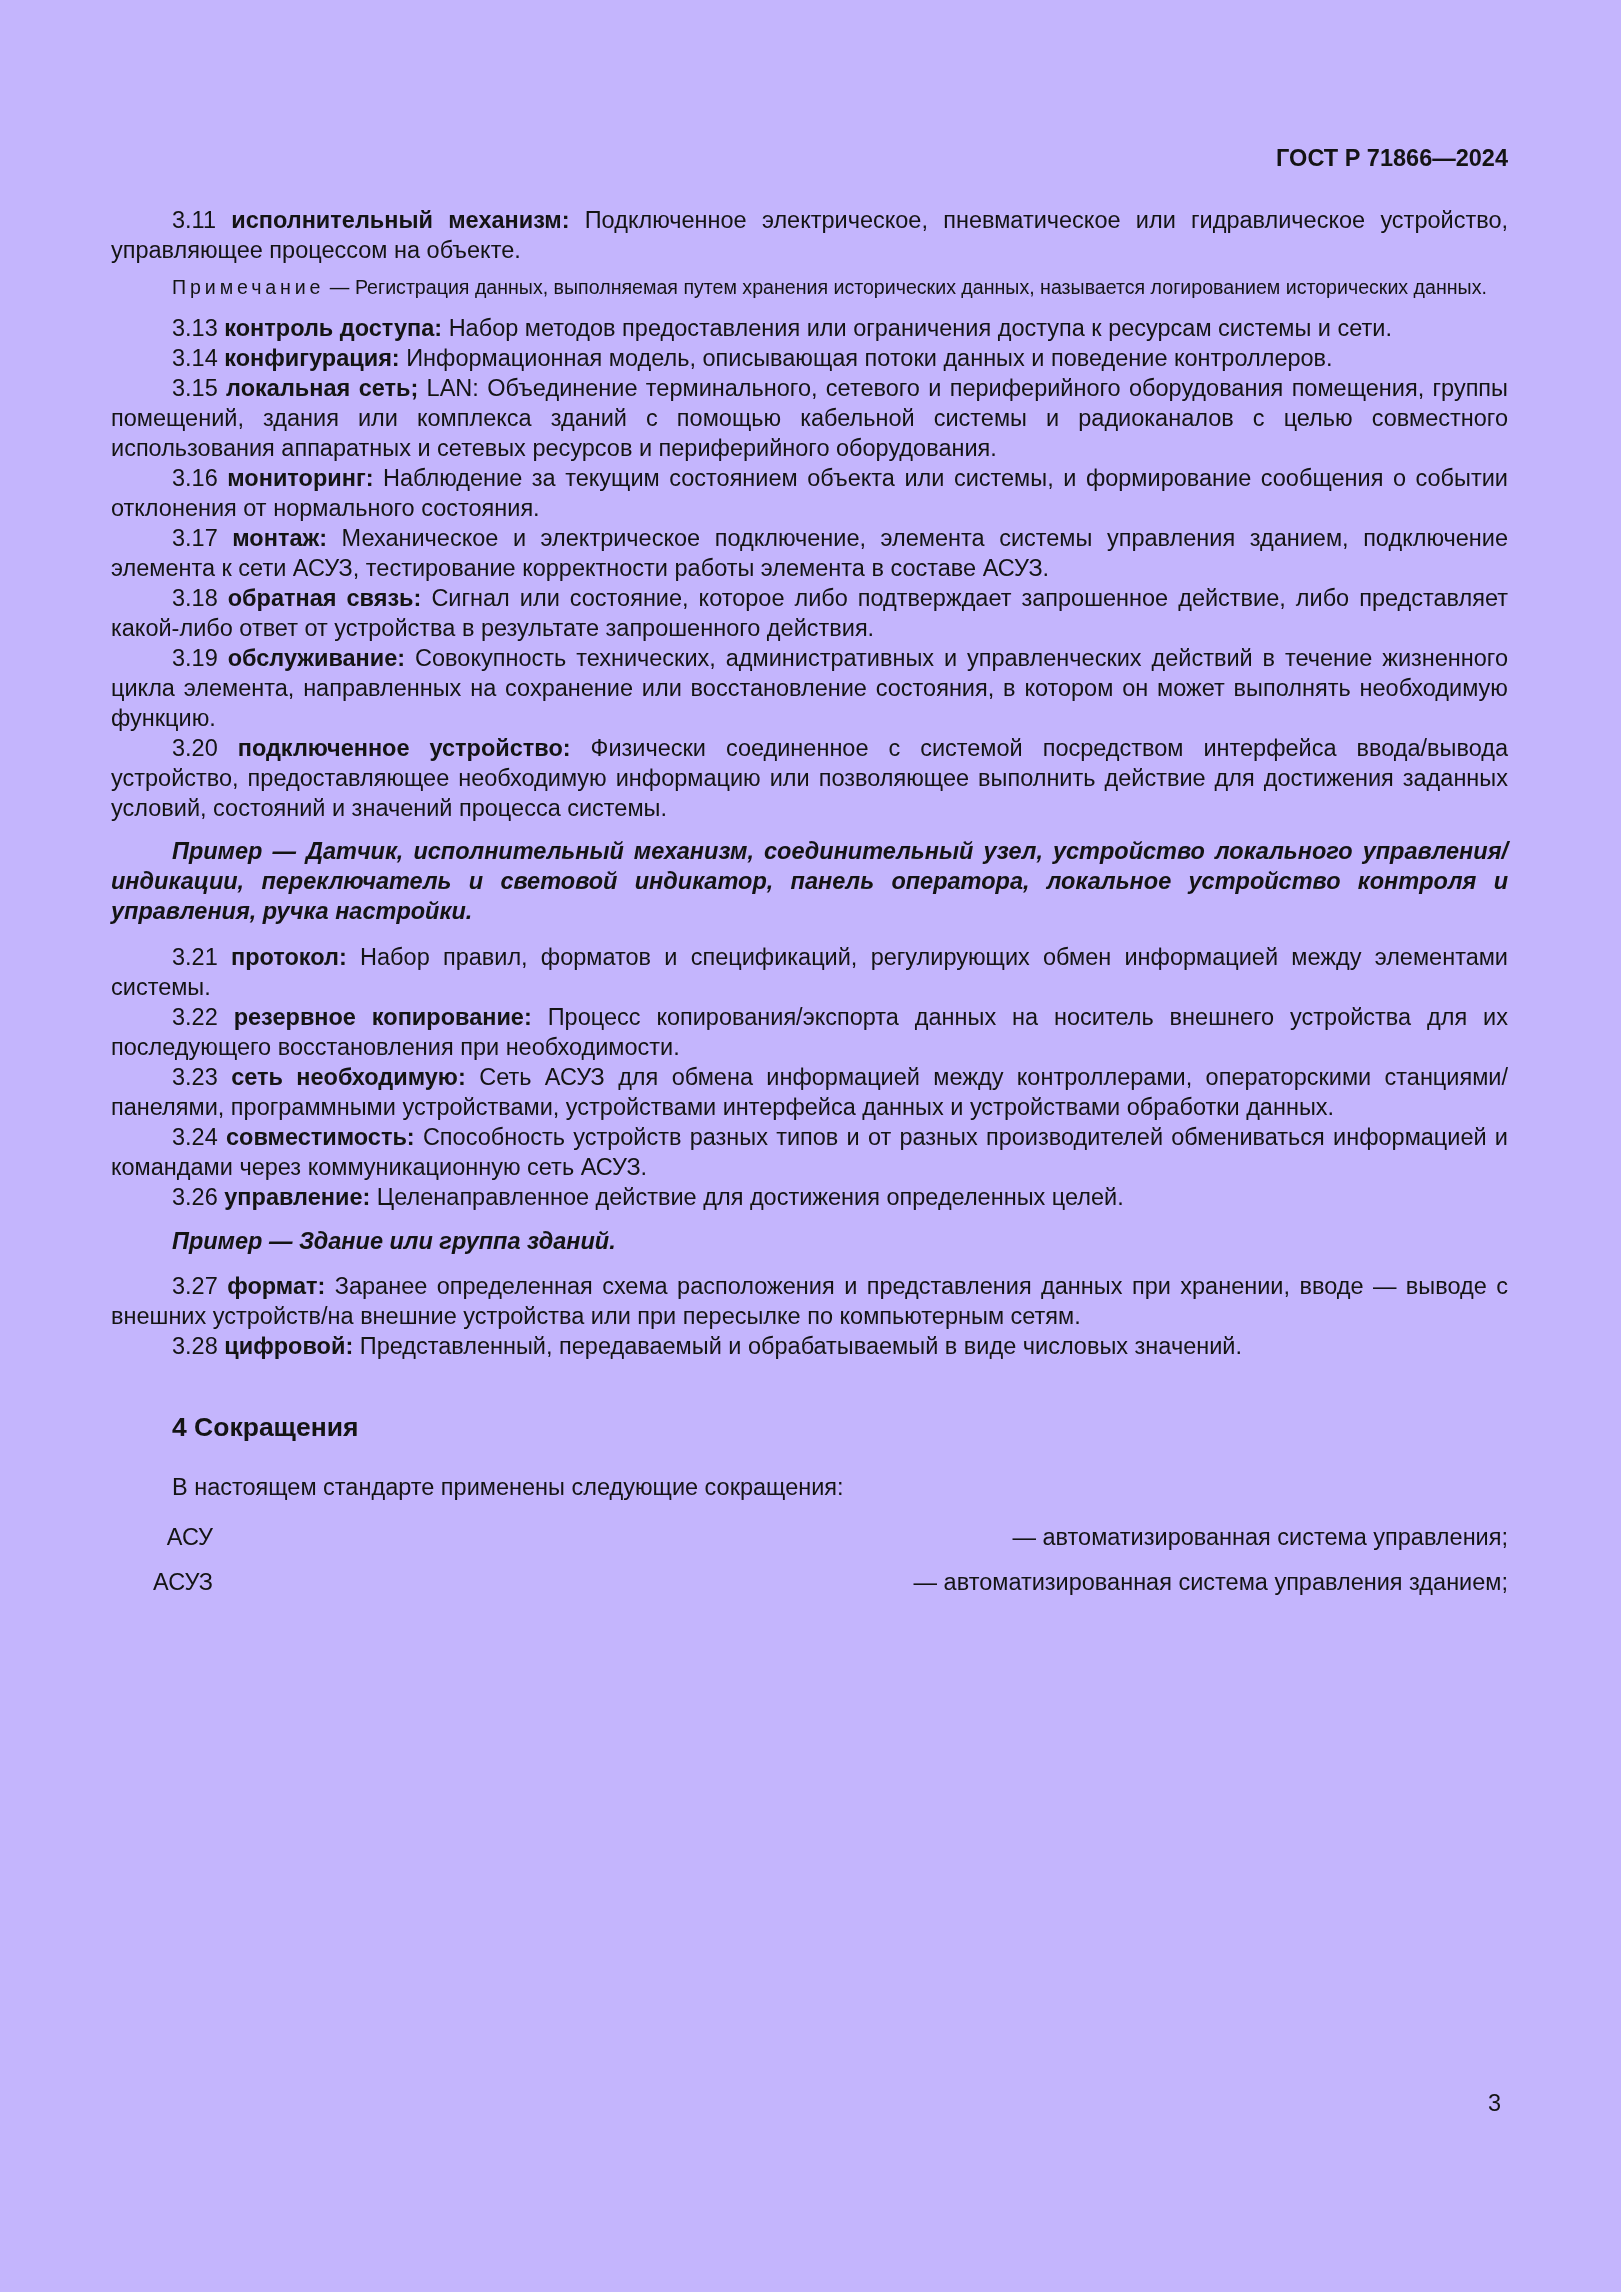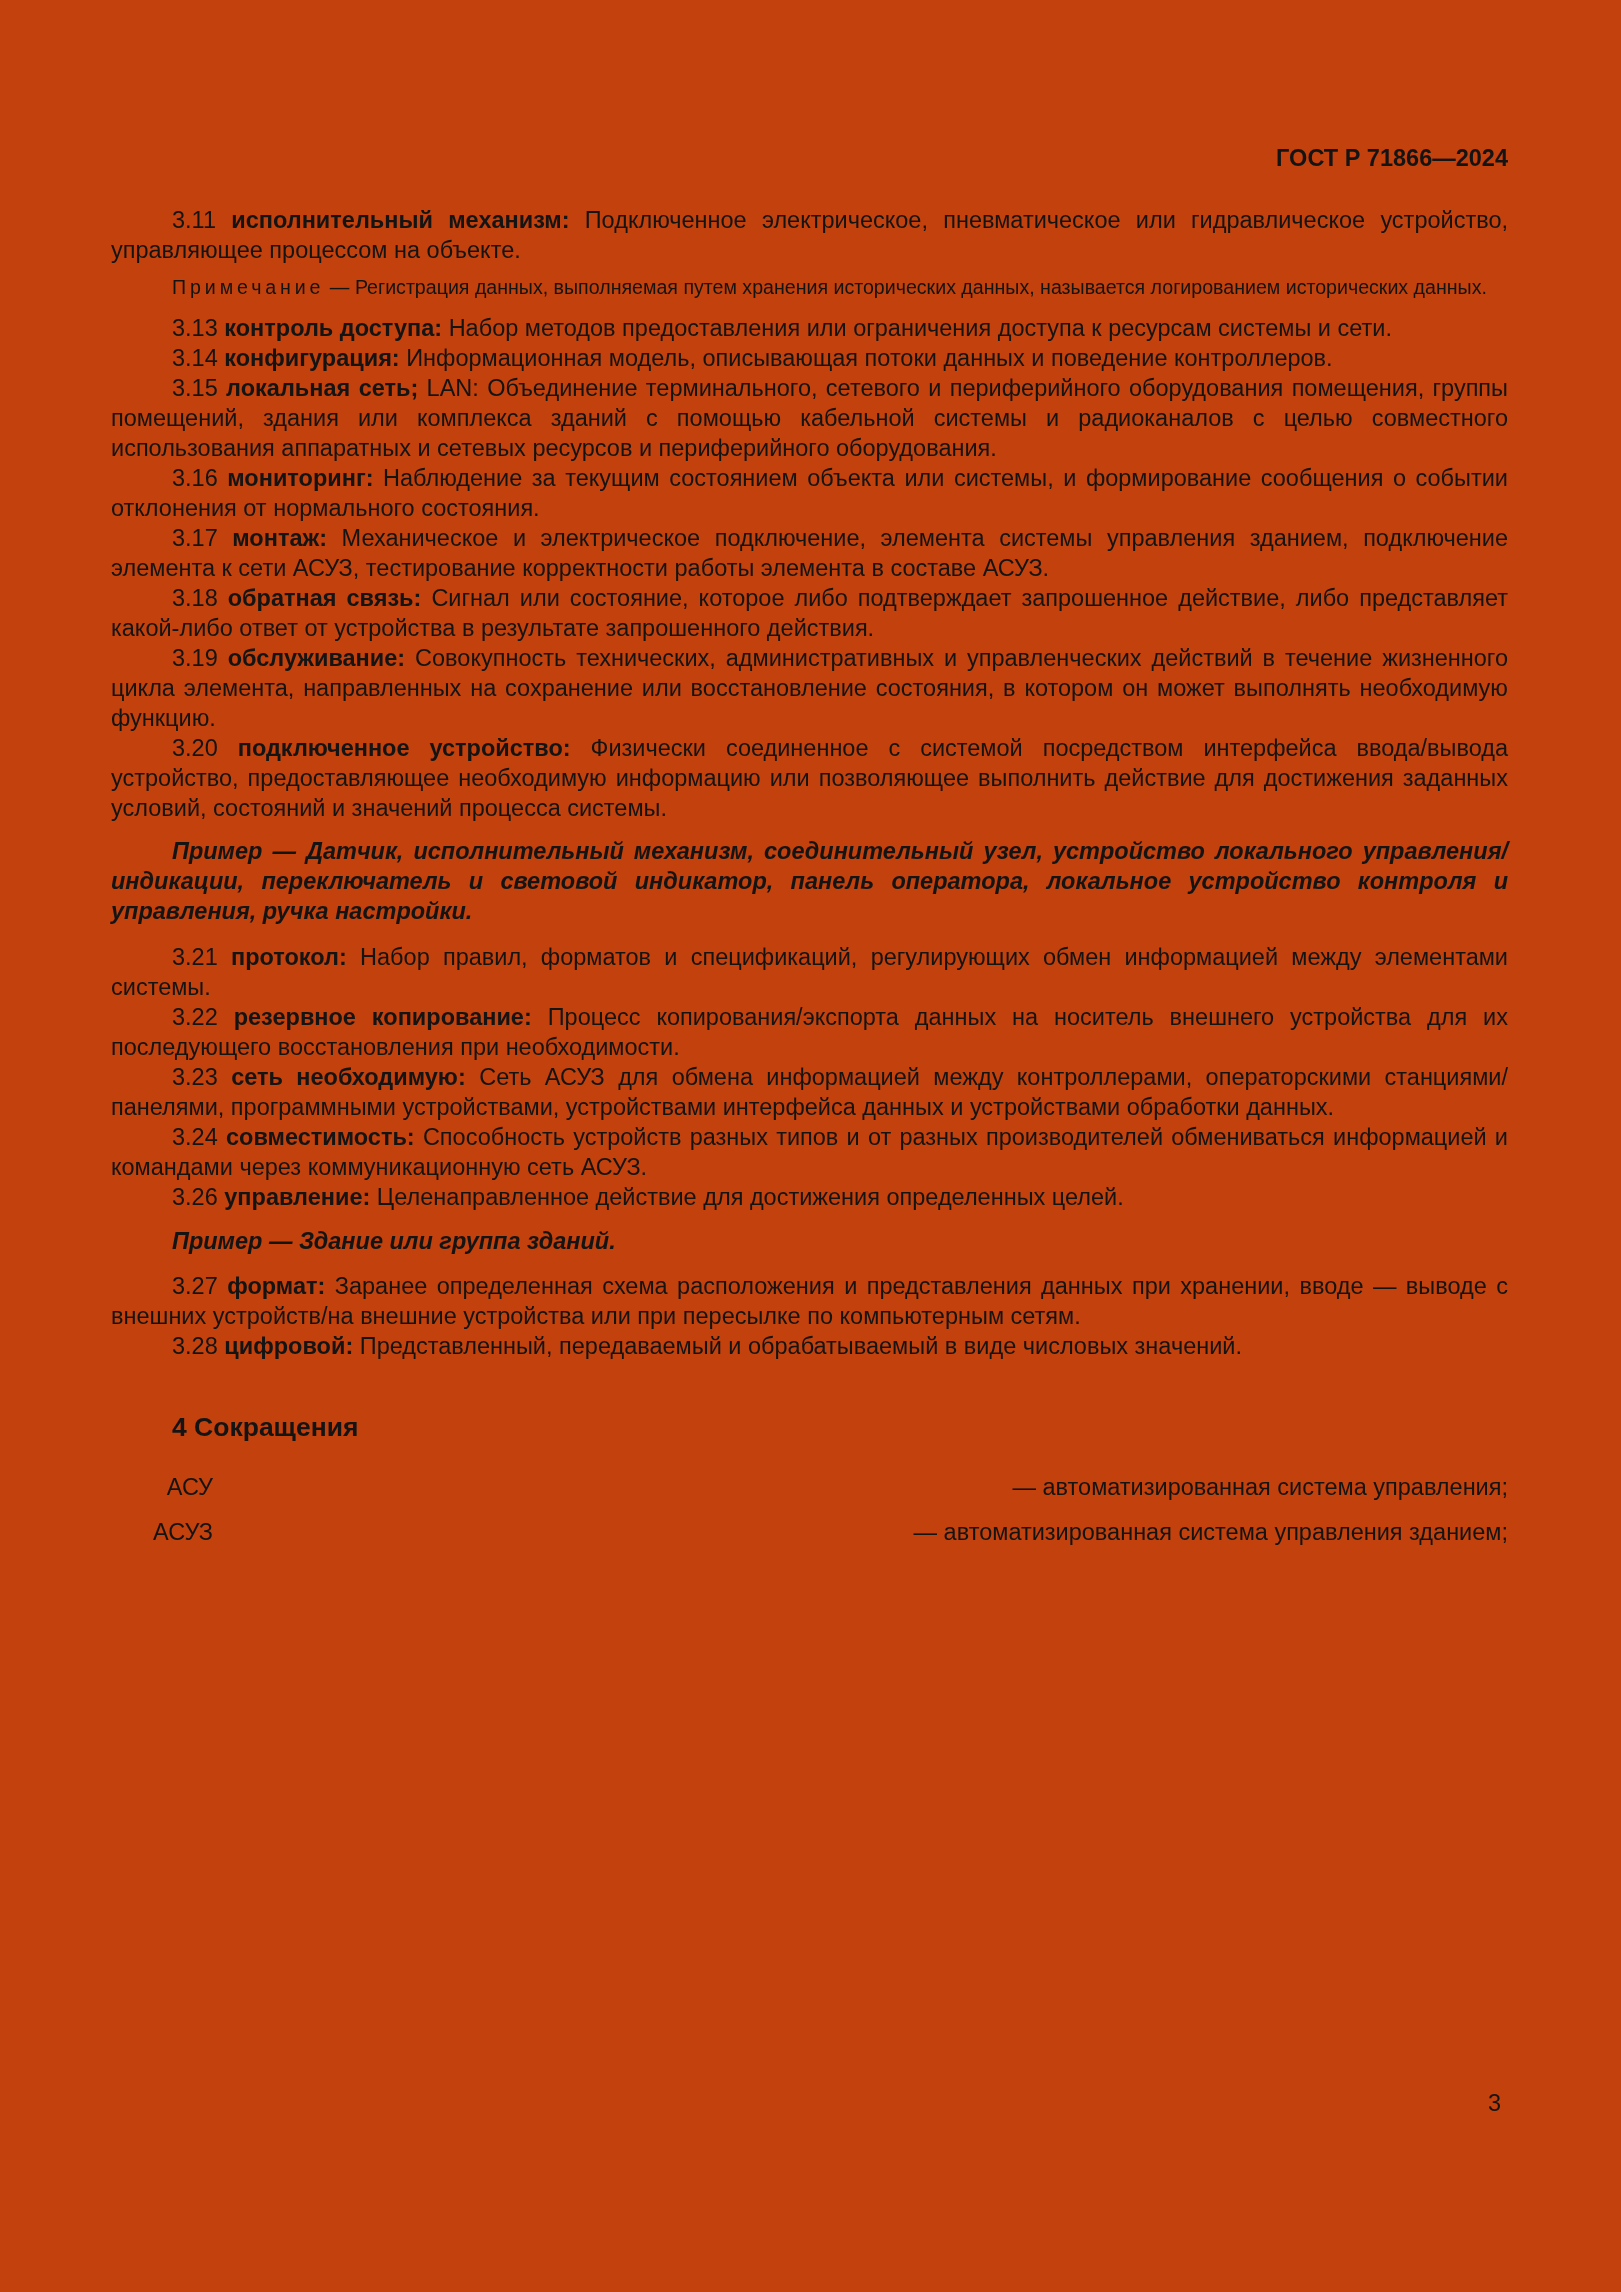--- a/index.html
+++ b/index.html
@@ -6,21 +6,21 @@
   html, body {
     margin: 0;
     padding: 0;
     background: #ffffff;
   }
   .page {
     position: relative;
     width: 1621px;
     height: 2293px;
     margin: 0 auto;
-    background: #c2410c;
+    background: #c4b5fd;
     box-sizing: border-box;
     padding: 145px 113px 0 111px;
     font-family: "Liberation Sans", sans-serif;
     color: #141414;
     overflow: hidden;
   }
   .doc-header {
     text-align: right;
     font-weight: bold;
     font-size: 23.5px;
@@ -107,20 +107,21 @@
       <p class="para example"><span>Пример — Датчик, исполнительный механизм, соединительный узел, устройство локального управления/индикации, переключатель и световой индикатор, панель оператора, локальное устройство контроля и управления, ручка настройки.</span></p>
       <p class="para"><span class="num">3.21 </span><span class="term">протокол:</span><span> Набор правил, форматов и спецификаций, регулирующих обмен информацией между элементами системы.</span></p>
       <p class="para"><span class="num">3.22 </span><span class="term">резервное копирование:</span><span> Процесс копирования/экспорта данных на носитель внешнего устройства для их последующего восстановления при необходимости.</span></p>
       <p class="para"><span class="num">3.23 </span><span class="term">сеть необходимую:</span><span> Сеть АСУЗ для обмена информацией между контроллерами, операторскими станциями/панелями, программными устройствами, устройствами интерфейса данных и устройствами обработки данных.</span></p>
       <p class="para"><span class="num">3.24 </span><span class="term">совместимость:</span><span> Способность устройств разных типов и от разных производителей обмениваться информацией и командами через коммуникационную сеть АСУЗ.</span></p>
       <p class="para"><span class="num">3.26 </span><span class="term">управление:</span><span> Целенаправленное действие для достижения определенных целей.</span></p>
       <p class="para example"><span>Пример — Здание или группа зданий.</span></p>
       <p class="para"><span class="num">3.27 </span><span class="term">формат:</span><span> Заранее определенная схема расположения и представления данных при хранении, вводе — выводе с внешних устройств/на внешние устройства или при пересылке по компьютерным сетям.</span></p>
       <p class="para"><span class="num">3.28 </span><span class="term">цифровой:</span><span> Представленный, передаваемый и обрабатываемый в виде числовых значений.</span></p>
       <p class="heading"><span>4 Сокращения</span></p>
+      <p class="para intro"><span>В настоящем стандарте применены следующие сокращения:</span></p>
       <p class="abbr-line">
         <span class="abbr-label">АСУ</span>
         <span class="abbr-text">— автоматизированная система управления;</span>
       </p>
       <p class="abbr-line">
         <span class="abbr-label">АСУЗ</span>
         <span class="abbr-text">— автоматизированная система управления зданием;</span>
       </p>
     </div>
 

